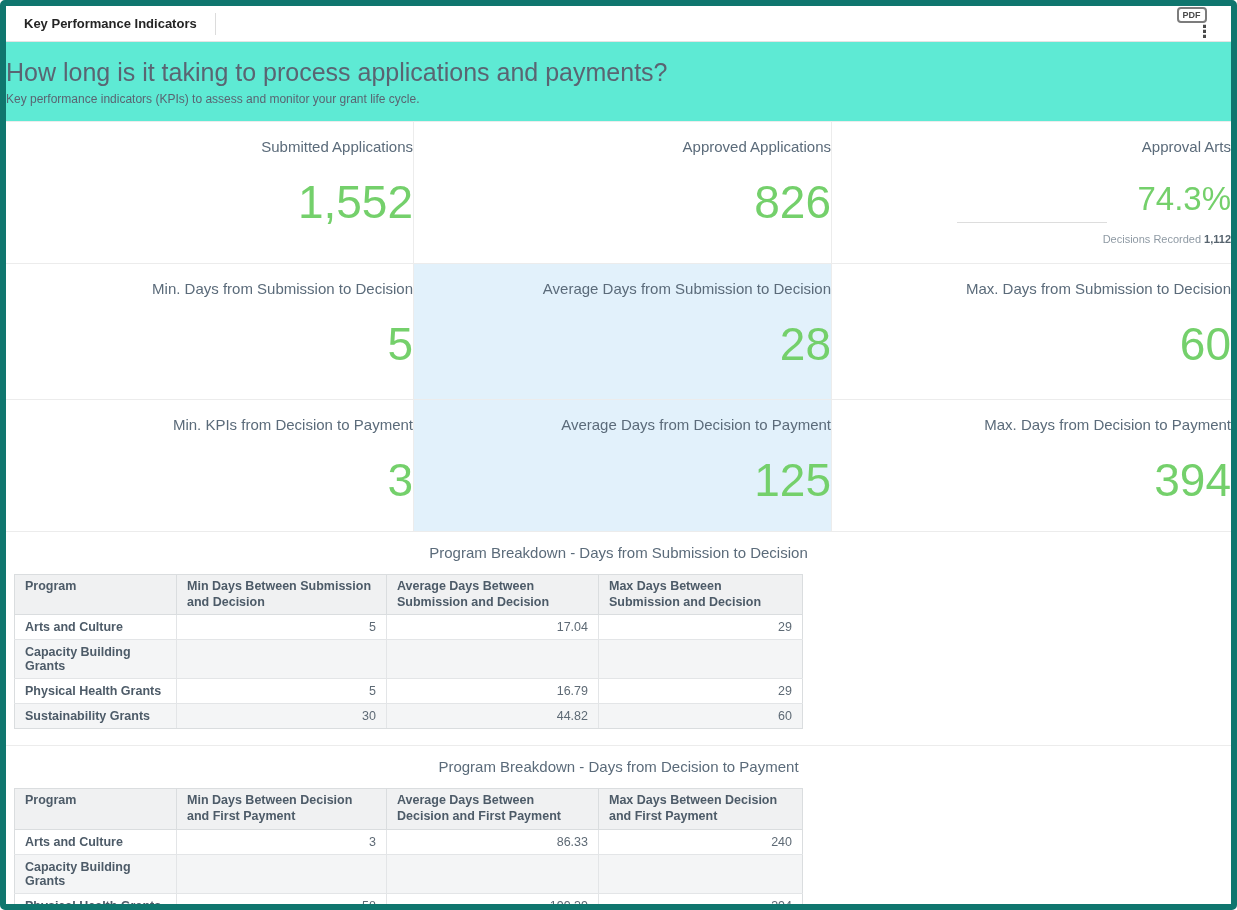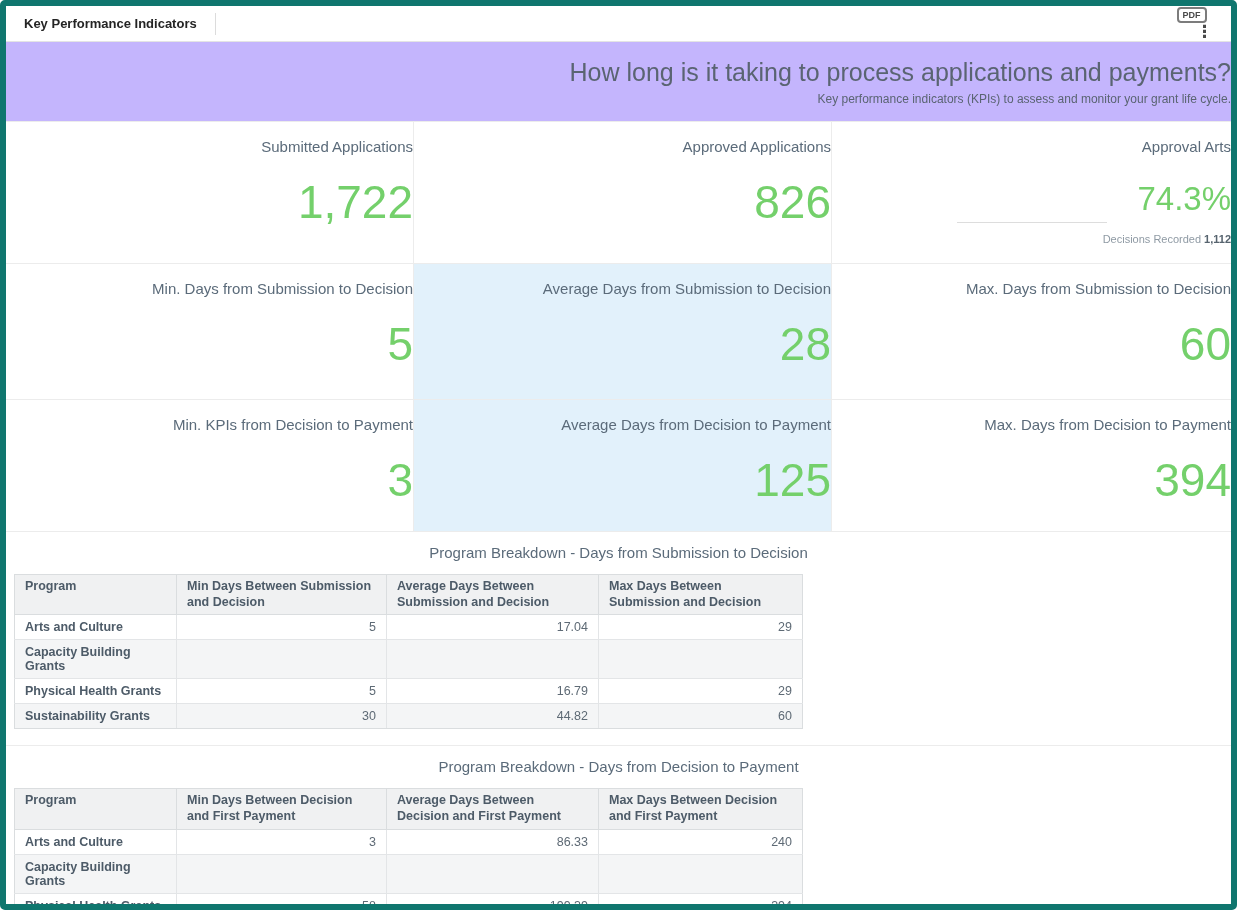--- a/index.html
+++ b/index.html
@@ -44,24 +44,24 @@
     margin-left: 26px;
     font-size: 17px; font-weight: bold; color: #4a4a4a;
     line-height: 1; letter-spacing: 0;
     cursor: pointer;
     user-select: none;
   }
 
   
   .hero {
     height: 80px;
-    text-align: right;
+    text-align: left;
     padding-top: 16px;
     border-bottom: 1px solid #ececec;
-    background: #c4b5fd;
+    background: #5eead4;
   }
   .hero-title {
     font-size: 25px; font-weight: 400; color: #5a6472;
   }
   .hero-subtitle {
     font-size: 12px; color: #5a6472; margin-top: 5px;
   }
 
   
   .kpi-grid {
@@ -152,21 +152,21 @@
   </div>
 
   <div class="hero">
     <div class="hero-title">How long is it taking to process applications and payments?</div>
     <div class="hero-subtitle">Key performance indicators (KPIs) to assess and monitor your grant life cycle.</div>
   </div>
 
   <div class="kpi-grid" id="kpi-grid">
       <div class="kpi-cell">
     <div class="kpi-label">Submitted Applications</div>
-    <div class="kpi-value">1,722</div>
+    <div class="kpi-value">1,552</div>
 
   </div>
       <div class="kpi-cell">
     <div class="kpi-label">Approved Applications</div>
     <div class="kpi-value">826</div>
 
   </div>
       <div class="kpi-cell last-col">
     <div class="kpi-label">Approval Arts</div>
     <div class="kpi-value small">74.3%</div>

